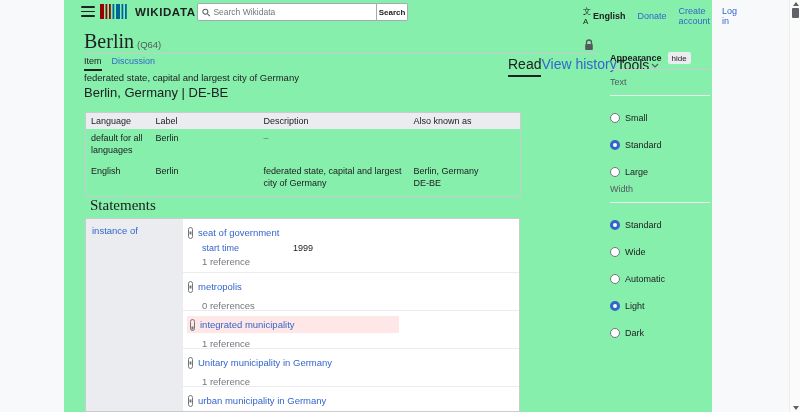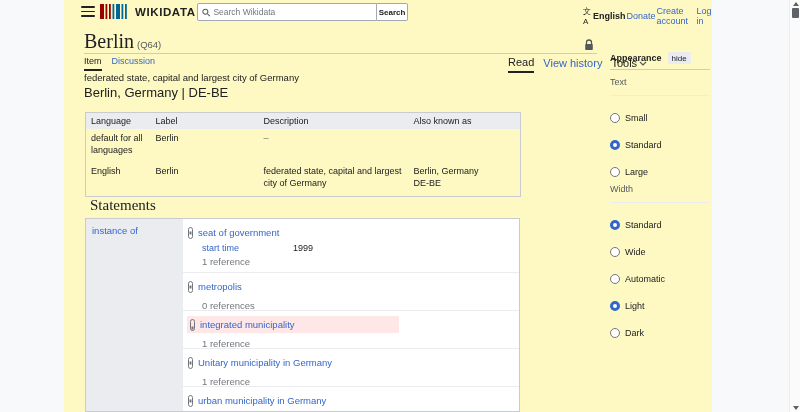--- a/index.html
+++ b/index.html
@@ -1,44 +1,44 @@
 <!DOCTYPE html>
 <html><head>
 <meta charset="utf-8">
 <style>
   * { margin:0; padding:0; box-sizing:border-box; }
   html,body { width:800px; height:412px; overflow:hidden; }
   body { position:relative; background:#f8f9fa; font-family:"Liberation Sans", sans-serif; color:#202122; }
   a { text-decoration:none; }
-  .page { position:absolute; left:64px; top:0; width:648px; height:412px; background:#fef9c3; }
+  .page { position:absolute; left:64px; top:0; width:648px; height:412px; background:#86efac; }
 
   
   .hamburger { position:absolute; left:17px; top:6px; width:14px; height:11px; display:flex; flex-direction:column; justify-content:space-between; cursor:pointer; }
   .hamburger span { display:block; height:1.8px; background:#202122; border-radius:1px; }
   .logo { position:absolute; left:36px; top:4px; display:flex; align-items:center; gap:5px; cursor:pointer; }
   .logo-text { font-size:11.5px; font-weight:bold; letter-spacing:0.6px; color:#202122; }
   .search { position:absolute; left:133px; top:3px; width:211px; height:18px; display:flex; }
   .search-wrap { flex:1; display:flex; align-items:center; gap:3px; border:1px solid #a2a9b1; border-radius:2px 0 0 2px; background:#fff; padding:0 4px; }
   .search-wrap input { border:none; outline:none; width:100%; font-size:8.5px; font-family:"Liberation Sans", sans-serif; color:#202122; }
   .search-wrap input::placeholder { color:#72777d; }
   .search-btn { width:31px; border:1px solid #a2a9b1; border-left:none; border-radius:0 2px 2px 0; background:#fff; font-size:8px; font-weight:600; color:#202122; font-family:"Liberation Sans", sans-serif; cursor:pointer; }
-  .header-right { position:absolute; left:519px; top:6px; display:flex; align-items:center; gap:1px; font-size:9px; }
+  .header-right { position:absolute; left:519px; top:6px; display:flex; align-items:center; gap:12px; font-size:9px; }
   .lang-btn { display:flex; align-items:center; gap:2px; cursor:pointer; }
   .lang-icon { font-size:8px; color:#202122; }
   .lang-label { font-weight:600; color:#202122; }
   .hdr-link { color:#3366cc; cursor:pointer; }
 
   
   .title-row { position:absolute; left:20px; top:30px; font-family:"Liberation Serif", serif; }
   .title { font-size:20px; color:#202122; }
   .qid { font-size:9.5px; color:#54595d; font-family:"Liberation Sans", sans-serif; margin-left:3px; }
   .lock { position:absolute; left:520px; top:37px; cursor:pointer; }
   .title-hr { position:absolute; left:20px; top:53px; width:513px; border-top:1px solid #c8ccd1; }
   .tabs-left { position:absolute; left:20px; top:56px; display:flex; gap:10px; font-size:9px; }
-  .tabs-right { position:absolute; left:444px; top:56px; display:flex; gap:9px; font-size:11px; align-items:center; }
+  .tabs-right { position:absolute; left:444px; top:56px; display:flex; gap:0; font-size:14px; }
   .tab { color:#3366cc; cursor:pointer; padding-bottom:3px; }
   .tab.active { color:#202122; border-bottom:2px solid #202122; }
   .tab.plain { color:#202122; }
   .tools-tab { display:flex; align-items:center; gap:2px; }
 
   
   .description { position:absolute; left:20px; top:72px; font-size:9.5px; }
   .aliases { position:absolute; left:20px; top:85px; font-size:13px; }
 
   

